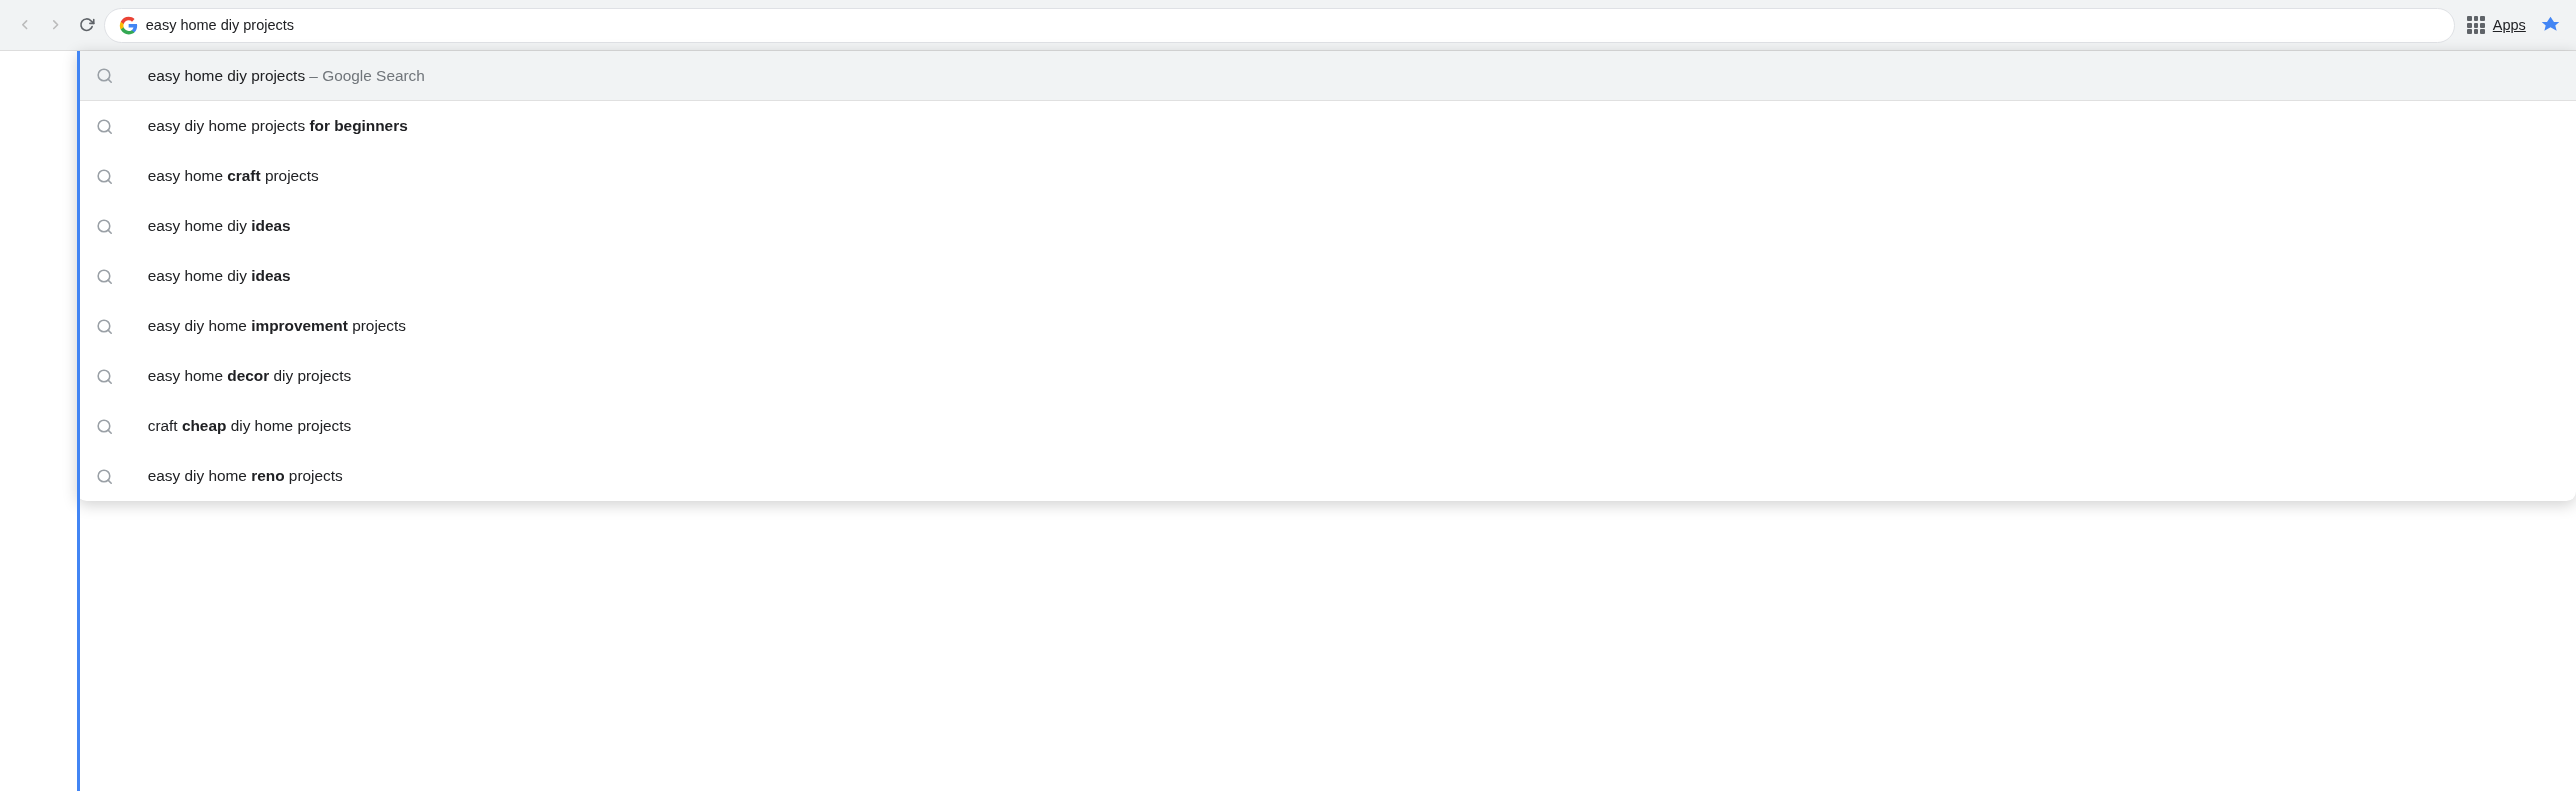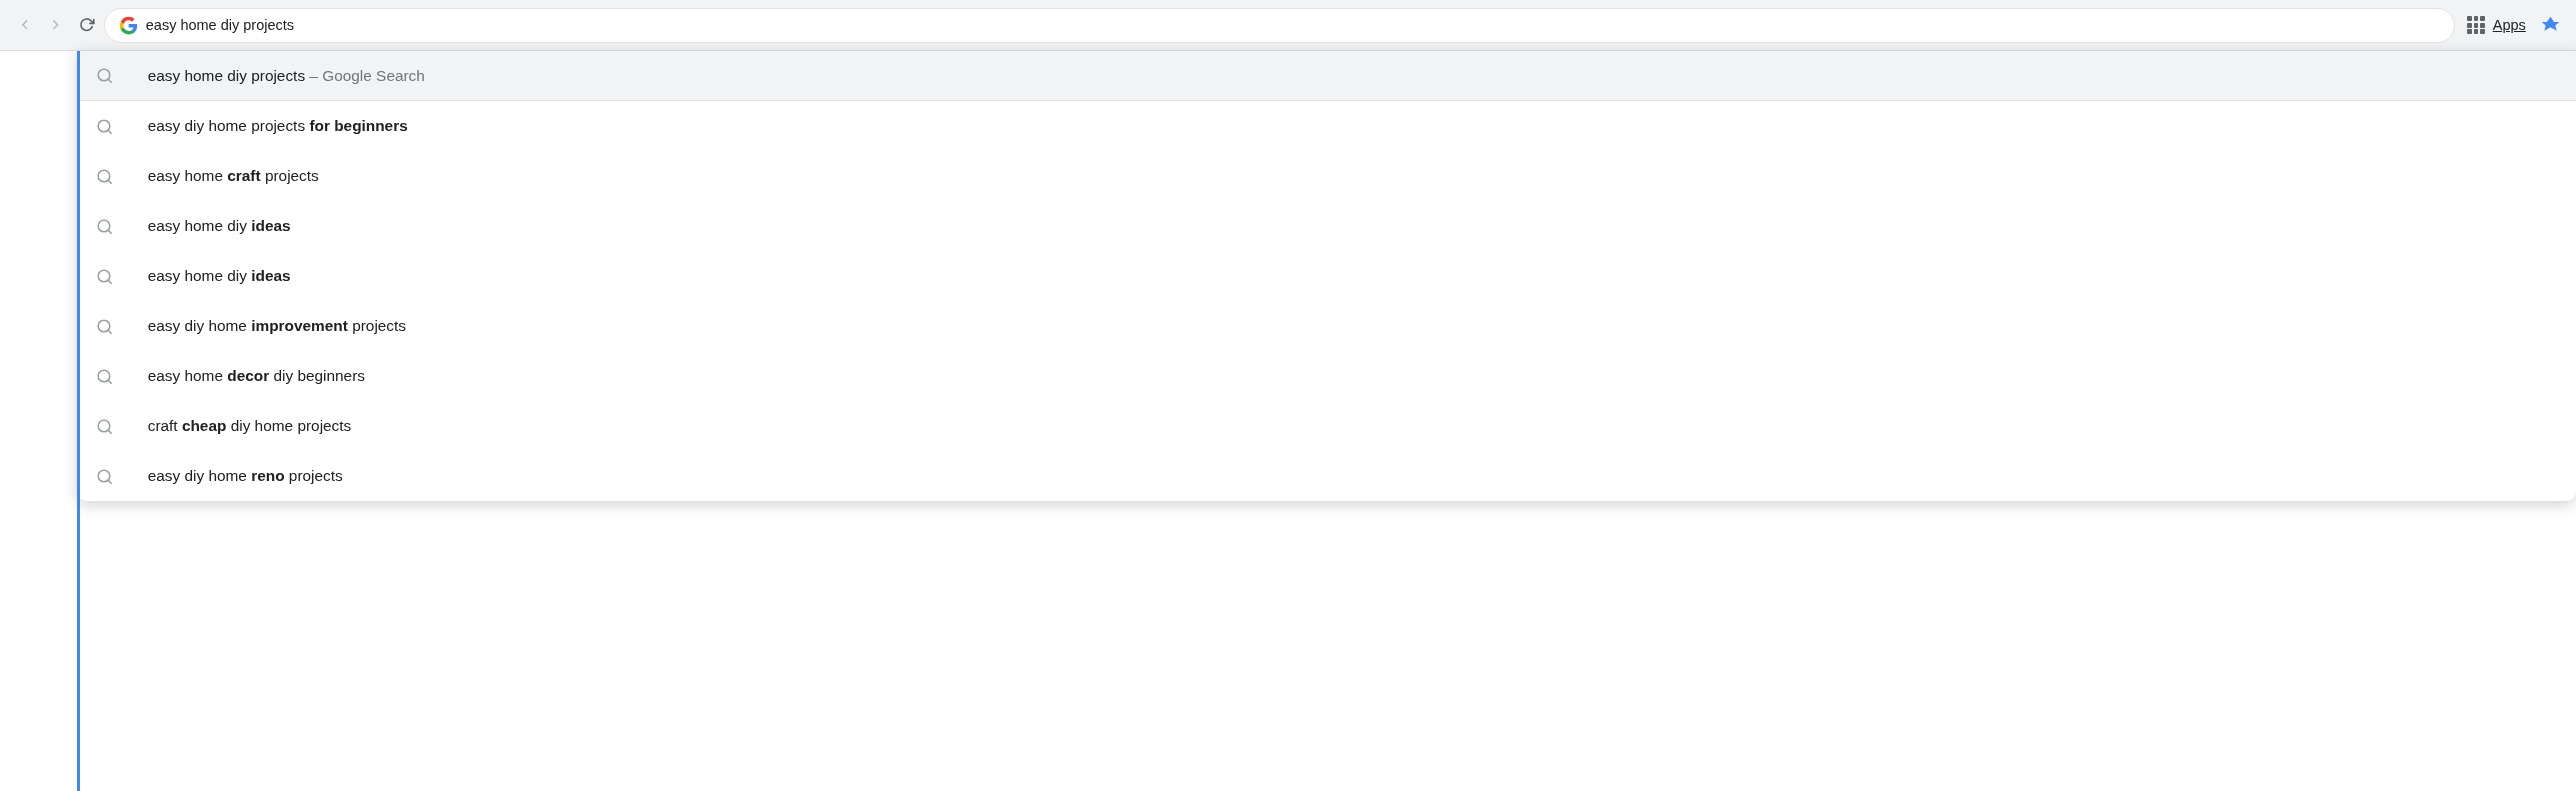--- a/index.html
+++ b/index.html
@@ -295,21 +295,21 @@
         </li>
 
         <li class="suggestion-item">
           <div class="suggestion-icon">
             <svg width="17.4" height="17.4" viewBox="0 0 24 24" fill="none" stroke="#9aa0a6" stroke-width="2.2" stroke-linecap="round" stroke-linejoin="round">
               <circle cx="11" cy="11" r="8"></circle>
               <line x1="21" y1="21" x2="16.65" y2="16.65"></line>
             </svg>
           </div>
           <div class="suggestion-text">
-            <span class="normal">easy home </span><span class="highlight">decor</span><span class="normal"> diy beginners</span>
+            <span class="normal">easy home </span><span class="highlight">decor</span><span class="normal"> diy projects</span>
           </div>
         </li>
 
         <li class="suggestion-item">
           <div class="suggestion-icon">
             <svg width="17.4" height="17.4" viewBox="0 0 24 24" fill="none" stroke="#9aa0a6" stroke-width="2.2" stroke-linecap="round" stroke-linejoin="round">
               <circle cx="11" cy="11" r="8"></circle>
               <line x1="21" y1="21" x2="16.65" y2="16.65"></line>
             </svg>
           </div>

